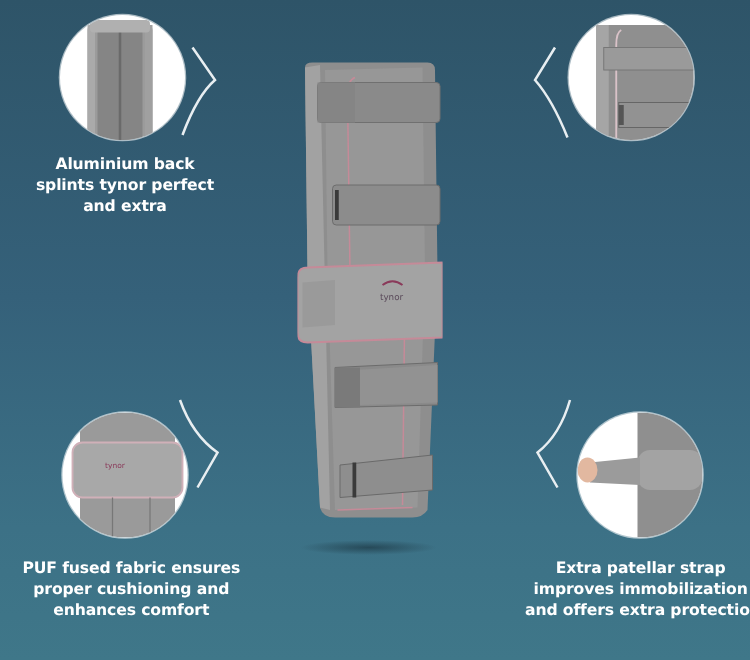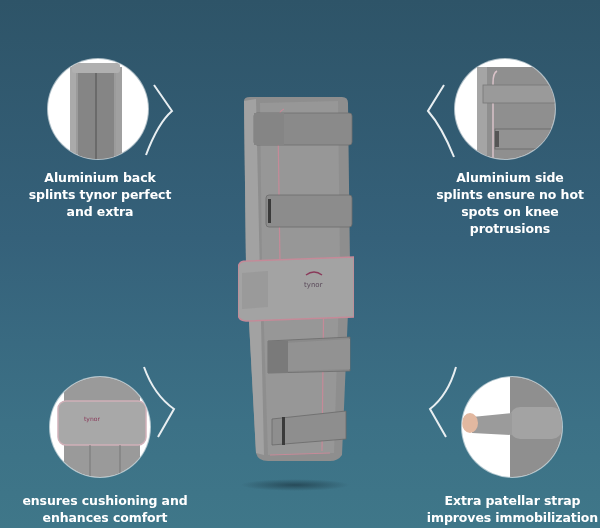--- a/index.html
+++ b/index.html
@@ -2,21 +2,21 @@
 <html><head>
   <meta charset="utf-8">
   <style>
     * { margin: 0; padding: 0; box-sizing: border-box; }
     html, body { width: 600px; height: 528px; overflow: hidden; }
     body {
       font-family: "DejaVu Sans", sans-serif;
       background: linear-gradient(180deg, #2e5468 0%, #35617a 45%, #3c7186 80%, #3f7789 100%);
       position: relative;
     }
-    .stage { position: absolute; inset: 0; margin-top: 47px; }
+    .stage { position: absolute; inset: 0; }
 
     
     .feature-circle {
       position: absolute;
       width: 100px; height: 100px;
       border-radius: 50%;
       background: #ffffff;
       overflow: hidden;
       box-shadow: 0 0 0 1px rgba(255,255,255,0.6);
     }
@@ -87,43 +87,38 @@
       <rect x="28" y="26" width="74" height="18" fill="#9a9a9a" stroke="#777" stroke-width="0.8"></rect>
       <rect x="40" y="70" width="62" height="20" fill="#929292" stroke="#666" stroke-width="0.8"></rect>
       <rect x="40" y="72" width="4" height="16" fill="#555"></rect>
     </svg>
   </div>
   <div class="pointer" style="left:424px; top:36px;">
     <svg width="40" height="76" viewBox="0 0 40 76">
       <path d="M20 2 L4 28 Q18 44 30 74" fill="none" stroke="#e8eef1" stroke-width="2"></path>
     </svg>
   </div>
-  <div class="caption cap-tr">
-    <span>Aluminium side</span>
-    <span>splints ensure no hot</span>
-    <span>spots on knee</span>
-    <span>protrusions</span>
-  </div>
 
   <div class="feature-circle fc-bl">
     <svg width="100" height="100" viewBox="0 0 100 100">
       <rect x="14" y="0" width="76" height="100" fill="#9a9a9a"></rect>
       <rect x="8" y="24" width="88" height="44" rx="8" fill="#a8a8a8" stroke="#d0b0b8" stroke-width="1.5"></rect>
       <text x="34" y="44" font-family="DejaVu Sans, sans-serif" font-size="6" fill="#8a3a5a">tynor</text>
       <line x1="40" y1="68" x2="40" y2="100" stroke="#777" stroke-width="1"></line>
       <line x1="70" y1="68" x2="70" y2="100" stroke="#777" stroke-width="1"></line>
     </svg>
   </div>
   <div class="pointer" style="left:140px; top:318px;">
     <svg width="40" height="76" viewBox="0 0 40 76">
       <path d="M4 2 Q14 30 34 44 L18 72" fill="none" stroke="#e8eef1" stroke-width="2"></path>
     </svg>
   </div>
   <div class="caption cap-bl">
-    <span>ensures cushioning and</span>
+    <span>PUF fused fabric ensures</span>
+    <span>proper cushioning and</span>
     <span>enhances comfort</span>
   </div>
 
   <div class="feature-circle fc-br">
     <svg width="100" height="100" viewBox="0 0 100 100">
       <rect x="48" y="0" width="52" height="100" fill="#8f8f8f"></rect>
       <rect x="48" y="30" width="52" height="32" rx="10" fill="#a3a3a3"></rect>
       <path d="M10 40 L50 36 L50 58 L10 56 Z" fill="#9b9b9b"></path>
       <ellipse cx="8" cy="46" rx="8" ry="10" fill="#e2b8a0"></ellipse>
     </svg>

